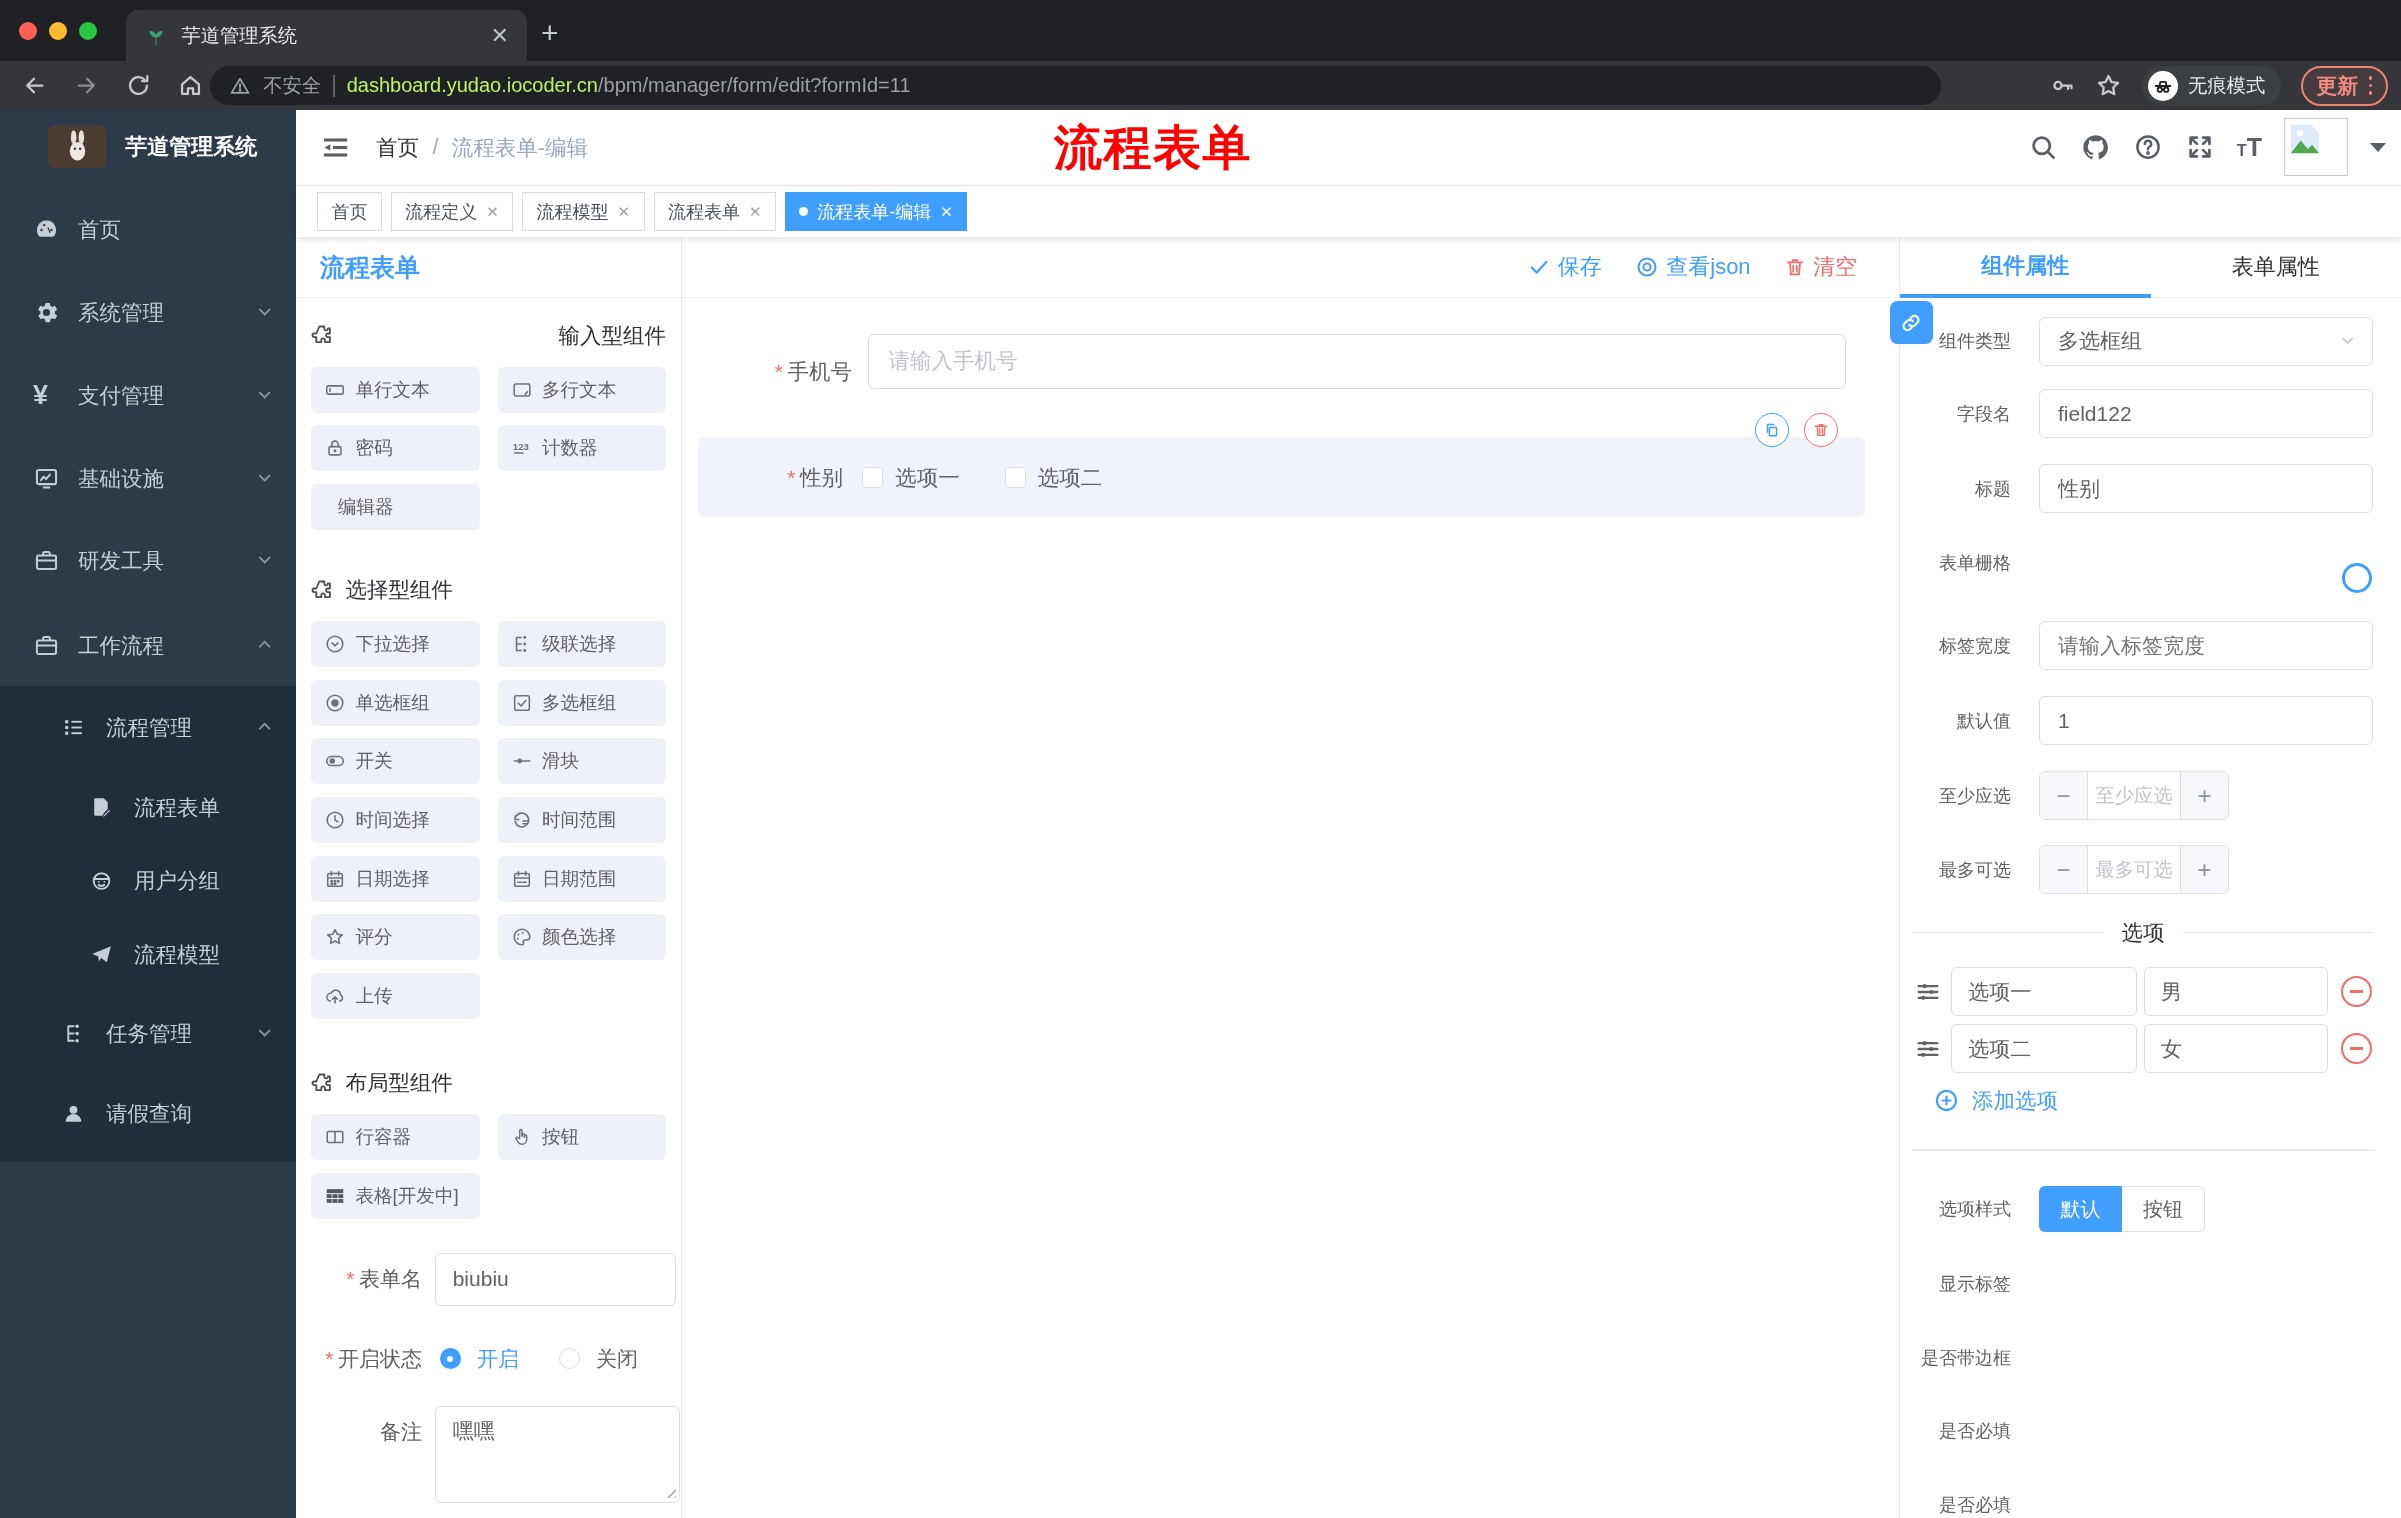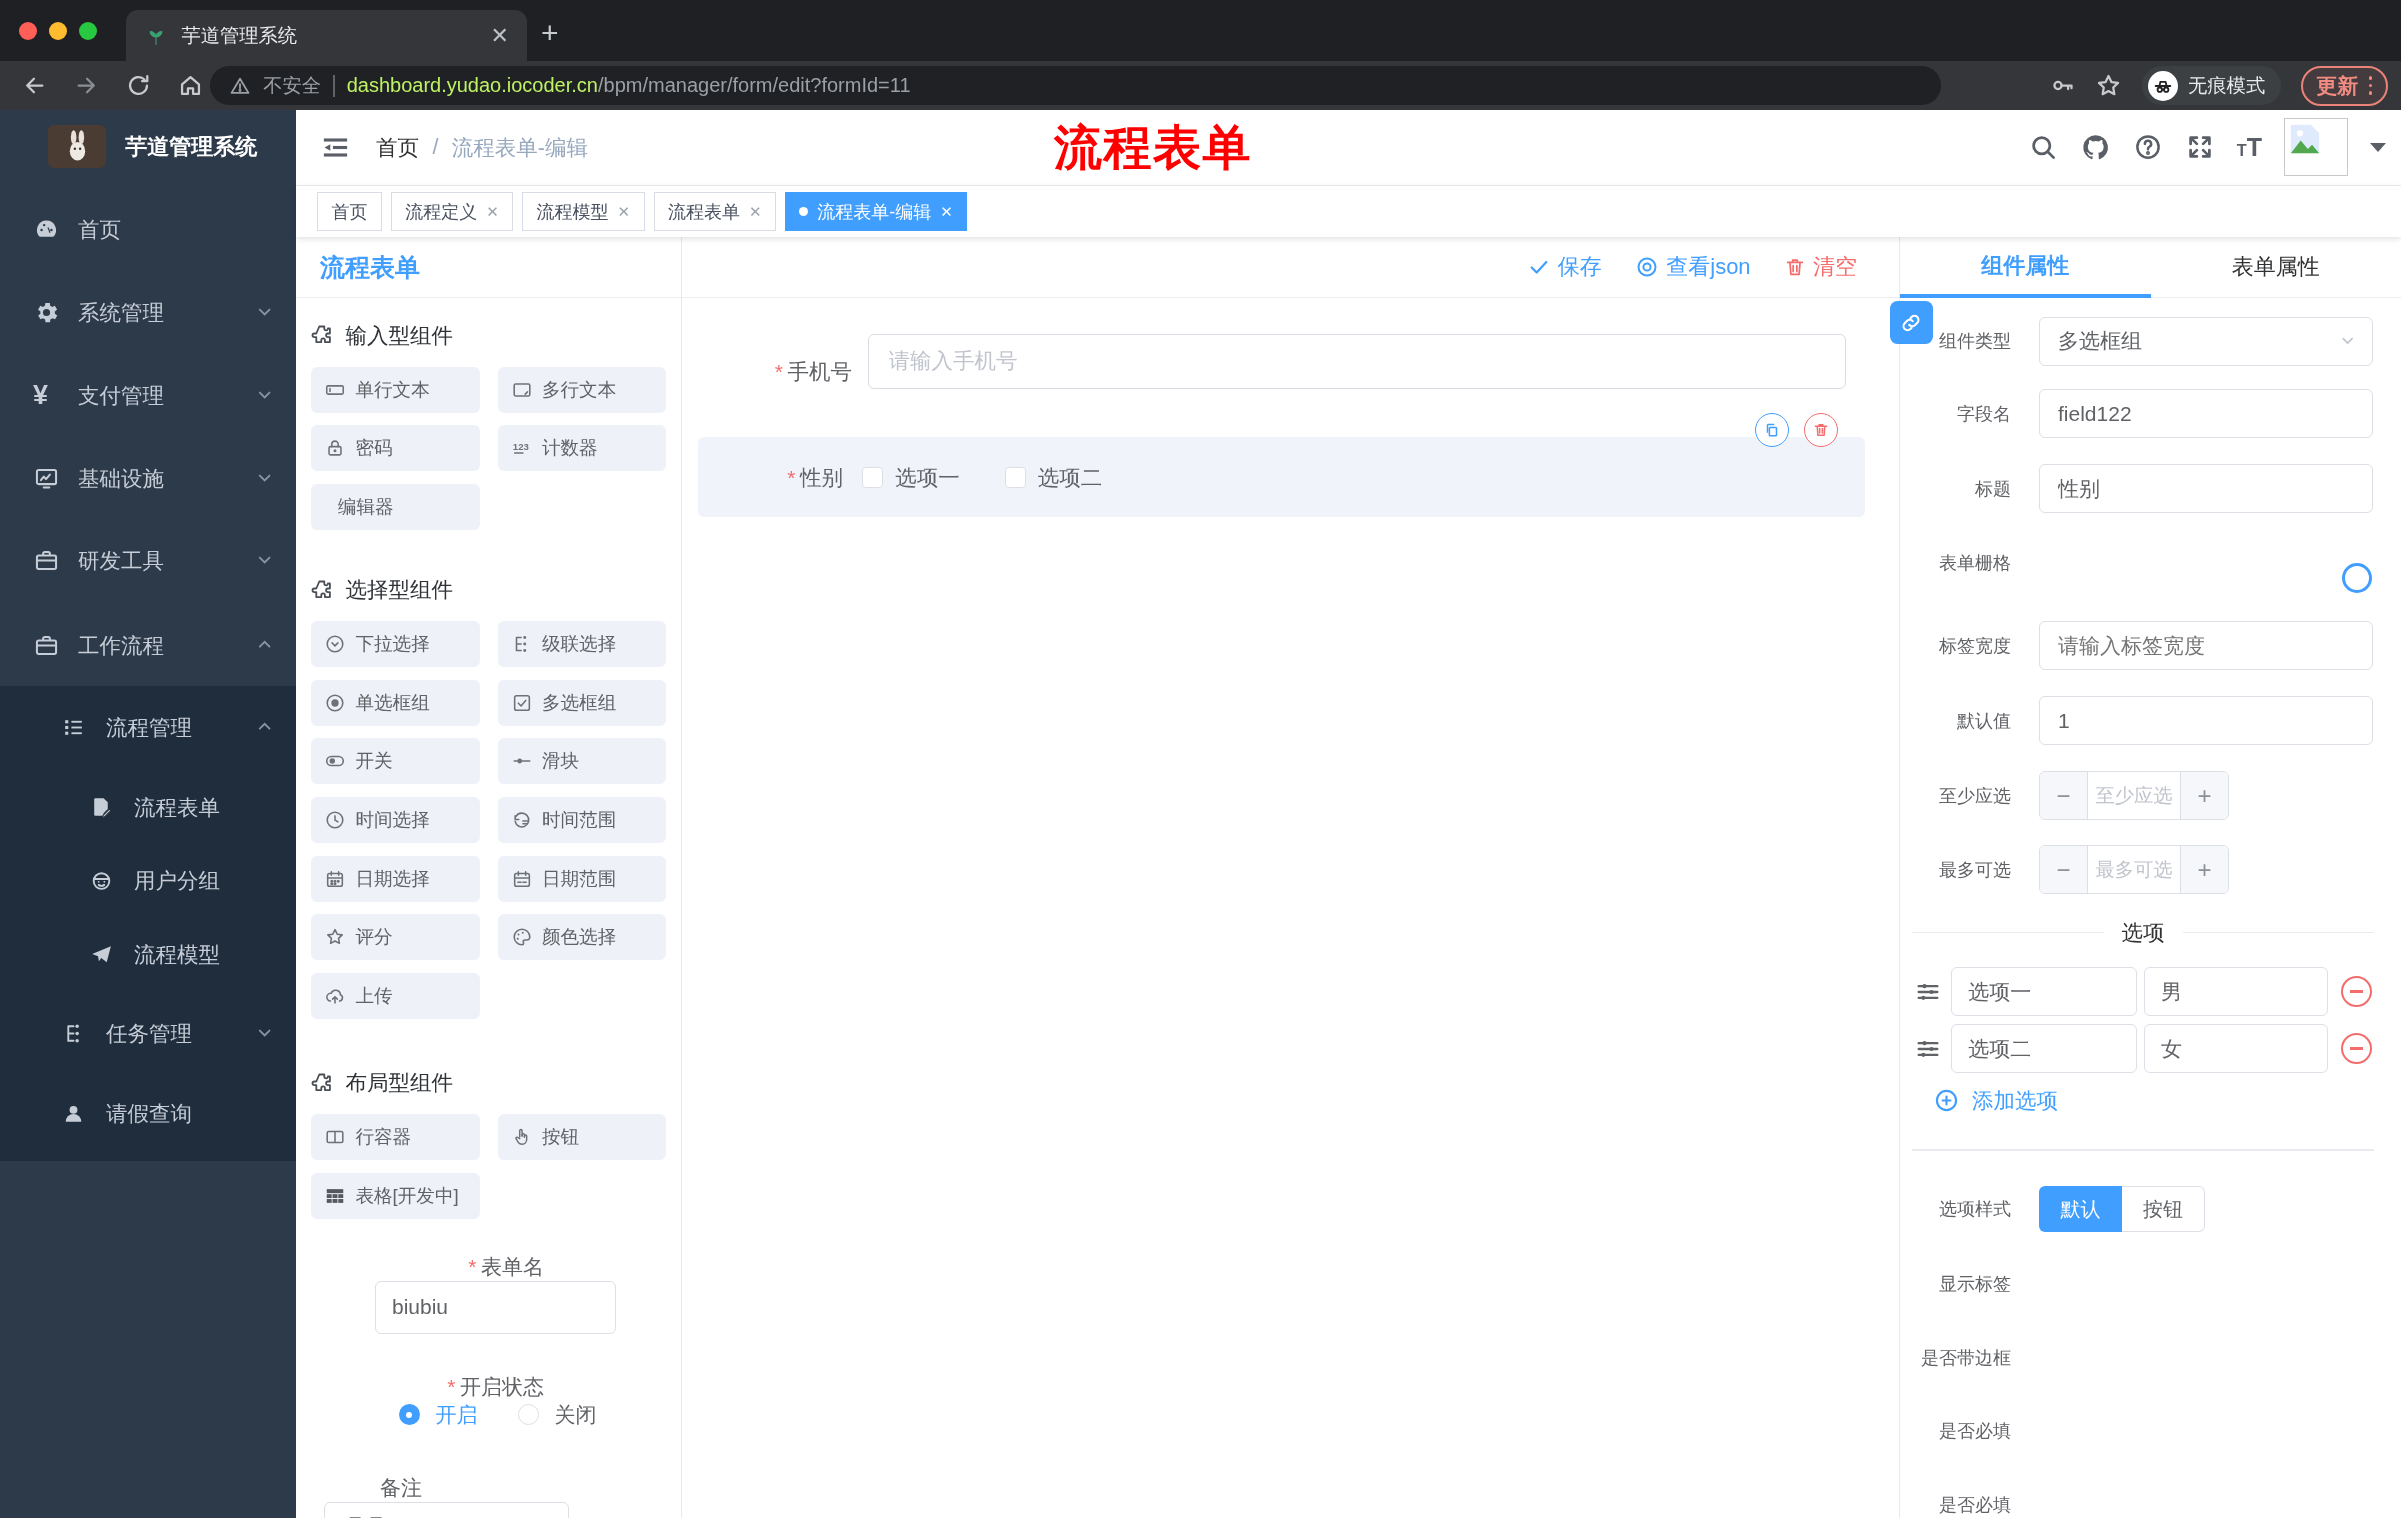--- a/index.html
+++ b/index.html
@@ -69,26 +69,26 @@
   .tagdot{width:9px;height:9px;border-radius:50%;background:#fff;}
 
   .content{flex:1;display:flex;min-height:0;overflow:hidden;}
 
   
   .lib{width:386px;flex:none;border-right:1.5px solid #e6e9ef;overflow:hidden;position:relative;background:#fff;}
   .lib-title{height:61px;border-bottom:1.5px solid #eceef2;display:flex;align-items:center;padding-left:24px;
              color:#409eff;font-size:25px;font-weight:bold;}
   .lib-body{padding:0 15px;}
   .sec-h{display:flex;align-items:center;gap:10.4px;height:42px;font-size:21.5px;color:#2f3338;}
-  .sec1{margin-top:16.3px;} .sec2{margin-top:39px;} .sec3{margin-top:43px;}
+  .sec1{margin-top:16.3px;justify-content:space-between;} .sec2{margin-top:39px;} .sec3{margin-top:43px;}
   .grid{margin-top:10.4px;display:grid;grid-template-columns:1fr 1fr;gap:12.6px 18px;}
   .citem{height:46px;background:#eff1f8;border-radius:6px;display:flex;align-items:center;
          padding-left:13.4px;gap:9px;font-size:18.6px;color:#606266;cursor:grab;}
   .meta{margin-top:34px;}
-  .mrow{display:flex;align-items:center;flex-direction:column;}
+  .mrow{display:flex;align-items:center;}
   .mlabel{width:111px;text-align:right;font-size:21px;color:#606266;flex:none;}
   .req{color:#f56c6c;margin-right:4.5px;font-size:21px;}
   .minput{margin-left:13.4px;width:241px;height:53px;border:1.5px solid #dcdfe6;border-radius:6px;
           font-size:21px;color:#606266;padding:0 16.3px;outline:none;background:#fff;font-family:inherit;}
   .radio-line{display:flex;align-items:center;margin-left:18px;gap:16px;}
   .rdot{width:21px;height:21px;border-radius:50%;border:1.5px solid #dcdfe6;background:#fff;}
   .rdot.on{border:none;background:#409eff;position:relative;}
   .rdot.on:after{content:"";position:absolute;left:7.4px;top:7.4px;width:6px;height:6px;border-radius:50%;background:#fff;}
   .rlabel-on{color:#409eff;font-size:21px;}
   .rlabel-off{color:#606266;font-size:21px;margin-left:25px;}

